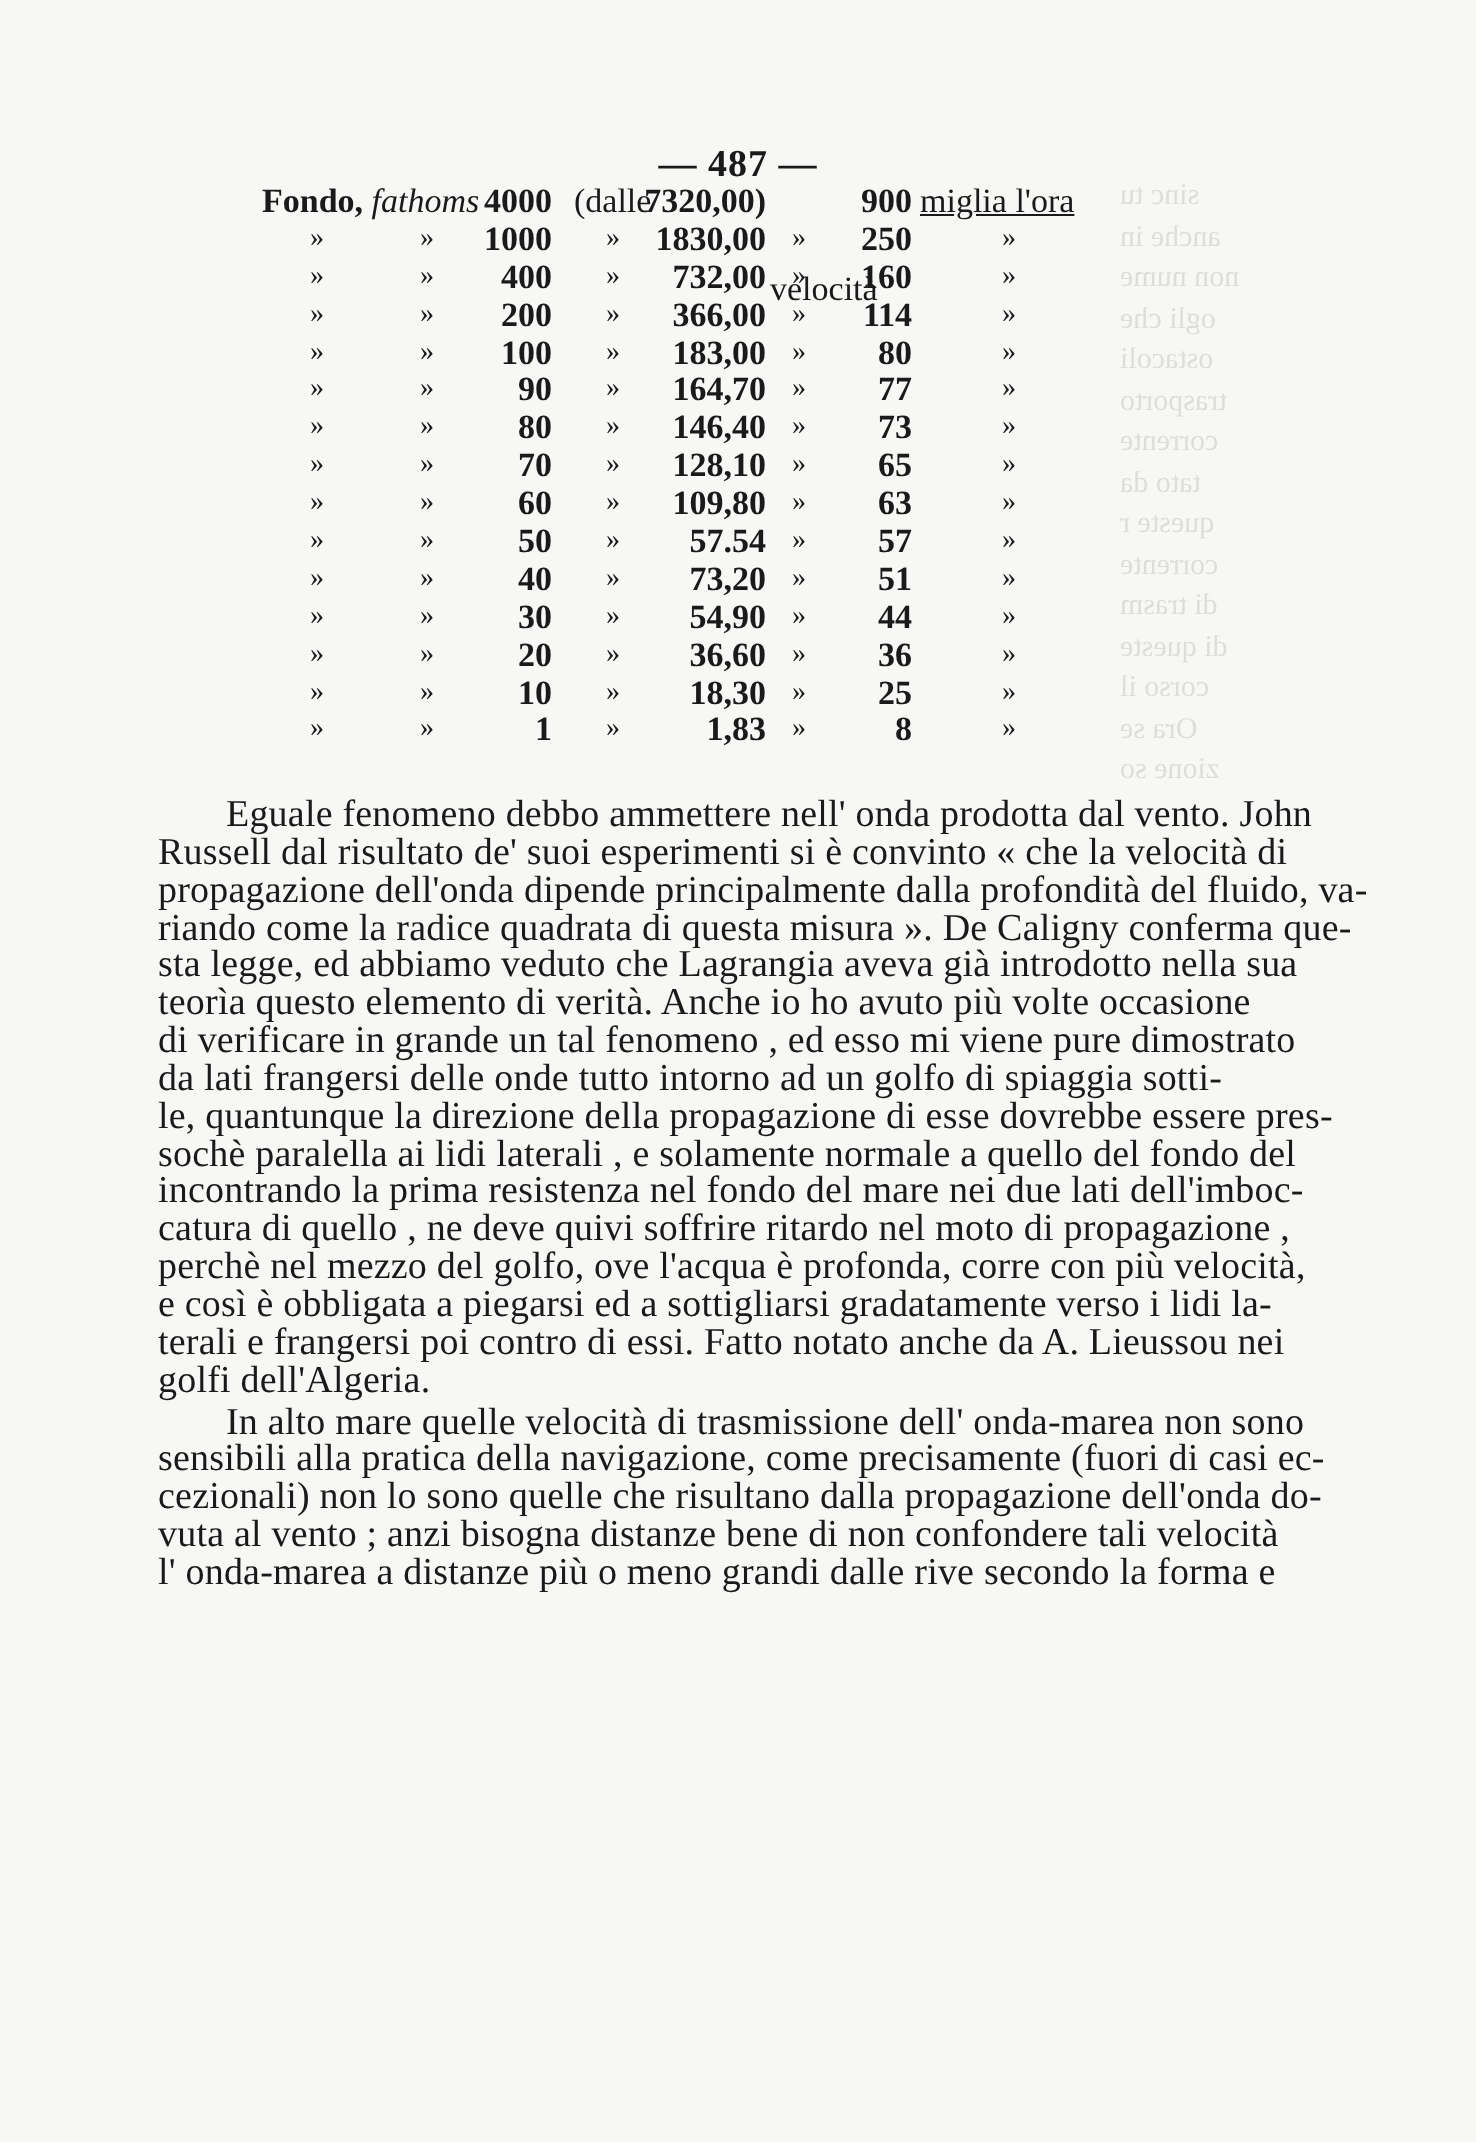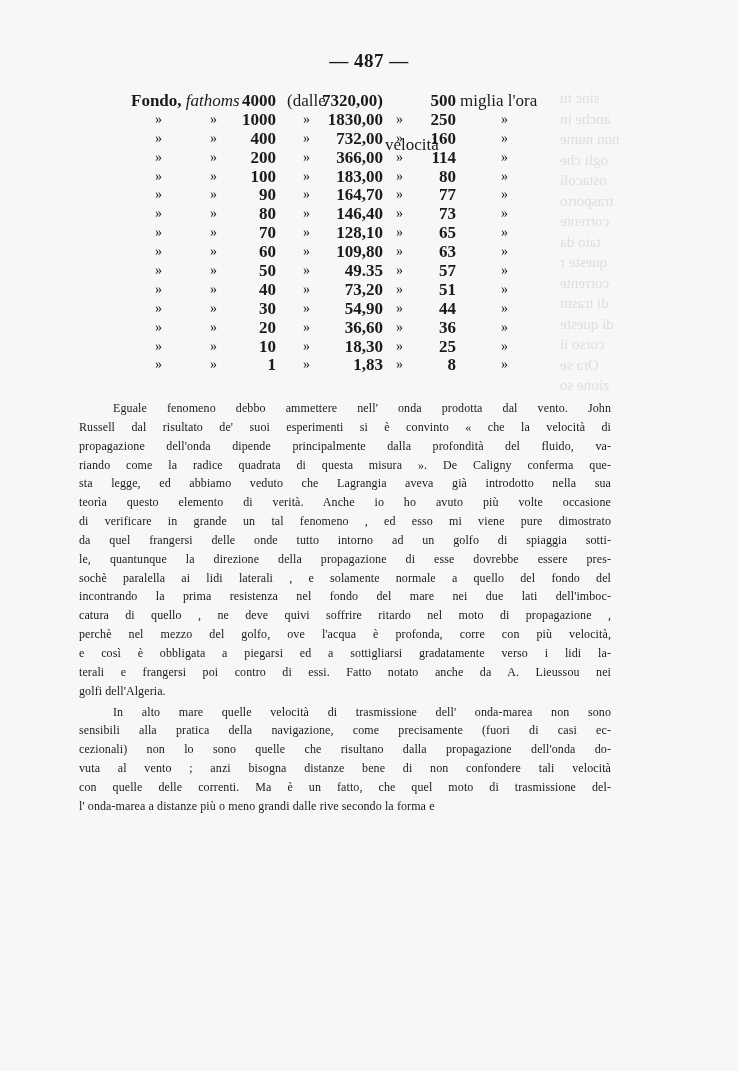--- a/index.html
+++ b/index.html
@@ -12,46 +12,46 @@
   }
   .page { position: absolute; left: 0; top: 0; width: 738px; height: 1071px; }
   .bleed {
     position: absolute; left: 560px; top: 88px; width: 170px;
     color: #c9c9c9; font-size: 15px; line-height: 20.5px;
     transform: scaleX(-1); opacity: .55; white-space: nowrap; overflow: hidden;
     pointer-events: none;
   }
   .bleed div { text-align: right; }
   .page-number {
-    position: absolute; top: 50px; left: 0; width: 738px; text-align: center;
+    position: absolute; top: 72px; left: 0; width: 738px; text-align: center;
     font-size: 19px; font-weight: bold; letter-spacing: .5px;
   }
   .table { position: absolute; left: 0; top: 92px; width: 738px; }
   .row { position: relative; height: 18.9px; font-size: 17px; font-weight: bold; line-height: 18px; }
   .row span { position: absolute; white-space: nowrap; }
   .c-ditto { font-weight: normal; font-size: 14px; }
   .c-label { left: 131px; }
   .c-label i { font-weight: normal; }
   .c-d1 { left: 155px; }
   .c-d2 { left: 210px; }
   .c-fath { right: calc(738px - 276px); }
   .c-paren { left: 287px; font-weight: normal; }
   .c-d3 { left: 303px; }
   .c-metri { right: calc(738px - 383px); padding-left: 36px; }
   .c-velw { left: 385px; font-weight: normal; margin-top: 44px; }
   .c-d4 { left: 396px; }
   .c-vel { right: calc(738px - 456px); }
-  .c-unit { left: 460px; font-weight: normal; }
+  .c-unit { left: 460px; font-weight: normal; text-decoration: underline; }
   .c-d5 { left: 501px; }
   .head .c-fath { font-weight: bold; }
   .head span { font-weight: normal; }
   .head .num { font-weight: bold; }
   .body-text {
     position: absolute; left: 79px; top: 399px; width: 532px;
-    font-size: 12px; line-height: 18.85px; text-align: justify;
+    font-size: 19px; line-height: 18.85px; text-align: justify;
     letter-spacing: .1px;
   }
   .body-text p { margin: 0; }
   .body-text .line { display: block; text-align: justify; text-align-last: justify; height: 18.85px; white-space: nowrap; }
   .body-text .line.last { text-align-last: left; }
   .body-text .indent { padding-left: 34px; }
   .body-text p + p { margin-top: 2px; }
 </style>
 </head>
 <body>
@@ -78,21 +78,21 @@
 
   <div class="page-number">— 487 —</div>
 
   <div class="table" id="table">
     <div class="row head">
       <span class="c-label"><b>Fondo,</b> <i>fathoms</i></span>
       <span class="c-fath num">4000</span>
       <span class="c-paren">(dalle</span>
       <span class="c-metri num">7320,00)</span>
       <span class="c-velw">velocità</span>
-      <span class="c-vel num">500</span>
+      <span class="c-vel num">900</span>
       <span class="c-unit">miglia l'ora</span>
     </div>
   <div class="row">
         <span class="c-d1 c-ditto">»</span>
         <span class="c-d2 c-ditto">»</span>
         <span class="c-fath">1000</span>
         <span class="c-d3 c-ditto">»</span>
         <span class="c-metri">1830,00</span>
         <span class="c-d4 c-ditto">»</span>
         <span class="c-vel">250</span>
@@ -166,21 +166,21 @@
         <span class="c-metri">109,80</span>
         <span class="c-d4 c-ditto">»</span>
         <span class="c-vel">63</span>
         <span class="c-d5 c-ditto">»</span>
       </div>
       <div class="row">
         <span class="c-d1 c-ditto">»</span>
         <span class="c-d2 c-ditto">»</span>
         <span class="c-fath">50</span>
         <span class="c-d3 c-ditto">»</span>
-        <span class="c-metri">49.35</span>
+        <span class="c-metri">57.54</span>
         <span class="c-d4 c-ditto">»</span>
         <span class="c-vel">57</span>
         <span class="c-d5 c-ditto">»</span>
       </div>
       <div class="row">
         <span class="c-d1 c-ditto">»</span>
         <span class="c-d2 c-ditto">»</span>
         <span class="c-fath">40</span>
         <span class="c-d3 c-ditto">»</span>
         <span class="c-metri">73,20</span>
@@ -232,32 +232,31 @@
 
   <div class="body-text" id="bodytext">
       <p>
         <span class="line indent">Eguale fenomeno debbo ammettere nell' onda prodotta dal vento. John</span>
         <span class="line">Russell dal risultato de' suoi esperimenti si è convinto « che la velocità di</span>
         <span class="line">propagazione dell'onda dipende principalmente dalla profondità del fluido, va-</span>
         <span class="line">riando come la radice quadrata di questa misura ». De Caligny conferma que-</span>
         <span class="line">sta legge, ed abbiamo veduto che Lagrangia aveva già introdotto nella sua</span>
         <span class="line">teorìa questo elemento di verità. Anche io ho avuto più volte occasione</span>
         <span class="line">di verificare in grande un tal fenomeno , ed esso mi viene pure dimostrato</span>
-        <span class="line">da quel frangersi delle onde tutto intorno ad un golfo di spiaggia sotti-</span>
+        <span class="line">da lati frangersi delle onde tutto intorno ad un golfo di spiaggia sotti-</span>
         <span class="line">le, quantunque la direzione della propagazione di esse dovrebbe essere pres-</span>
         <span class="line">sochè paralella ai lidi laterali , e solamente normale a quello del fondo del</span>
         <span class="line">incontrando la prima resistenza nel fondo del mare nei due lati dell'imboc-</span>
         <span class="line">catura di quello , ne deve quivi soffrire ritardo nel moto di propagazione ,</span>
         <span class="line">perchè nel mezzo del golfo, ove l'acqua è profonda, corre con più velocità,</span>
         <span class="line">e così è obbligata a piegarsi ed a sottigliarsi gradatamente verso i lidi la-</span>
         <span class="line">terali e frangersi poi contro di essi. Fatto notato anche da A. Lieussou nei</span>
         <span class="line last">golfi dell'Algeria.</span>
       </p>
       <p>
         <span class="line indent">In alto mare quelle velocità di trasmissione dell' onda-marea non sono</span>
         <span class="line">sensibili alla pratica della navigazione, come precisamente (fuori di casi ec-</span>
         <span class="line">cezionali) non lo sono quelle che risultano dalla propagazione dell'onda do-</span>
         <span class="line">vuta al vento ; anzi bisogna distanze bene di non confondere tali velocità</span>
-        <span class="line">con quelle delle correnti. Ma è un fatto, che quel moto di trasmissione del-</span>
         <span class="line last">l' onda-marea a distanze più o meno grandi dalle rive secondo la forma e</span>
       </p>
     </div>
 </div>
 
 </body></html>

